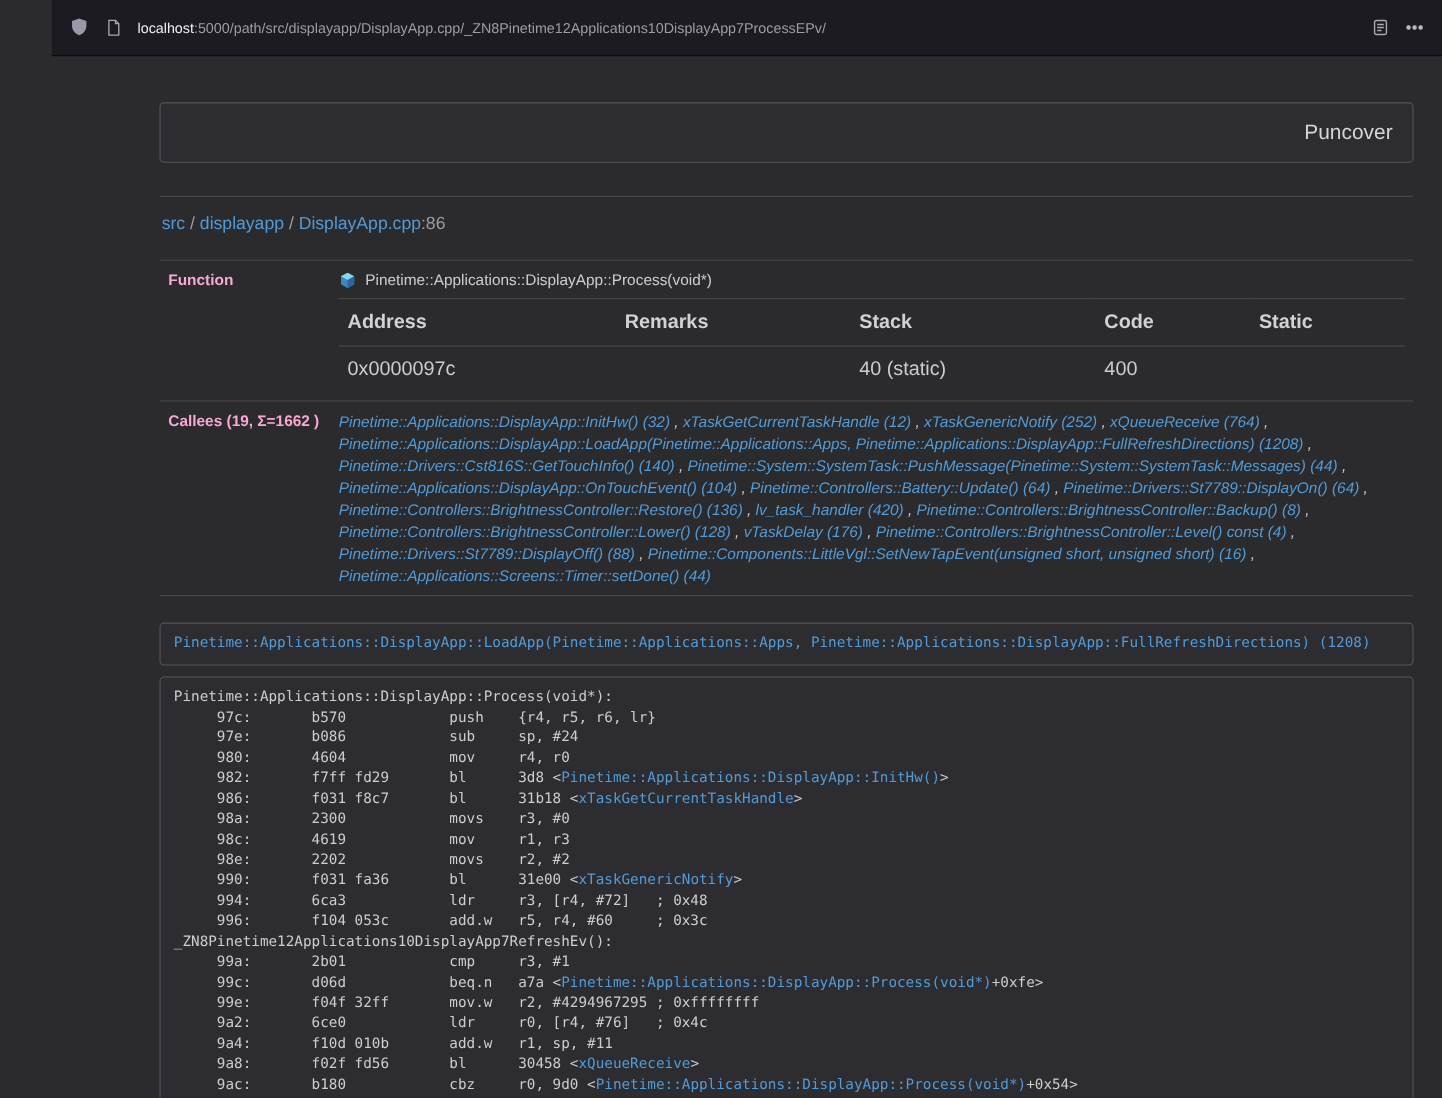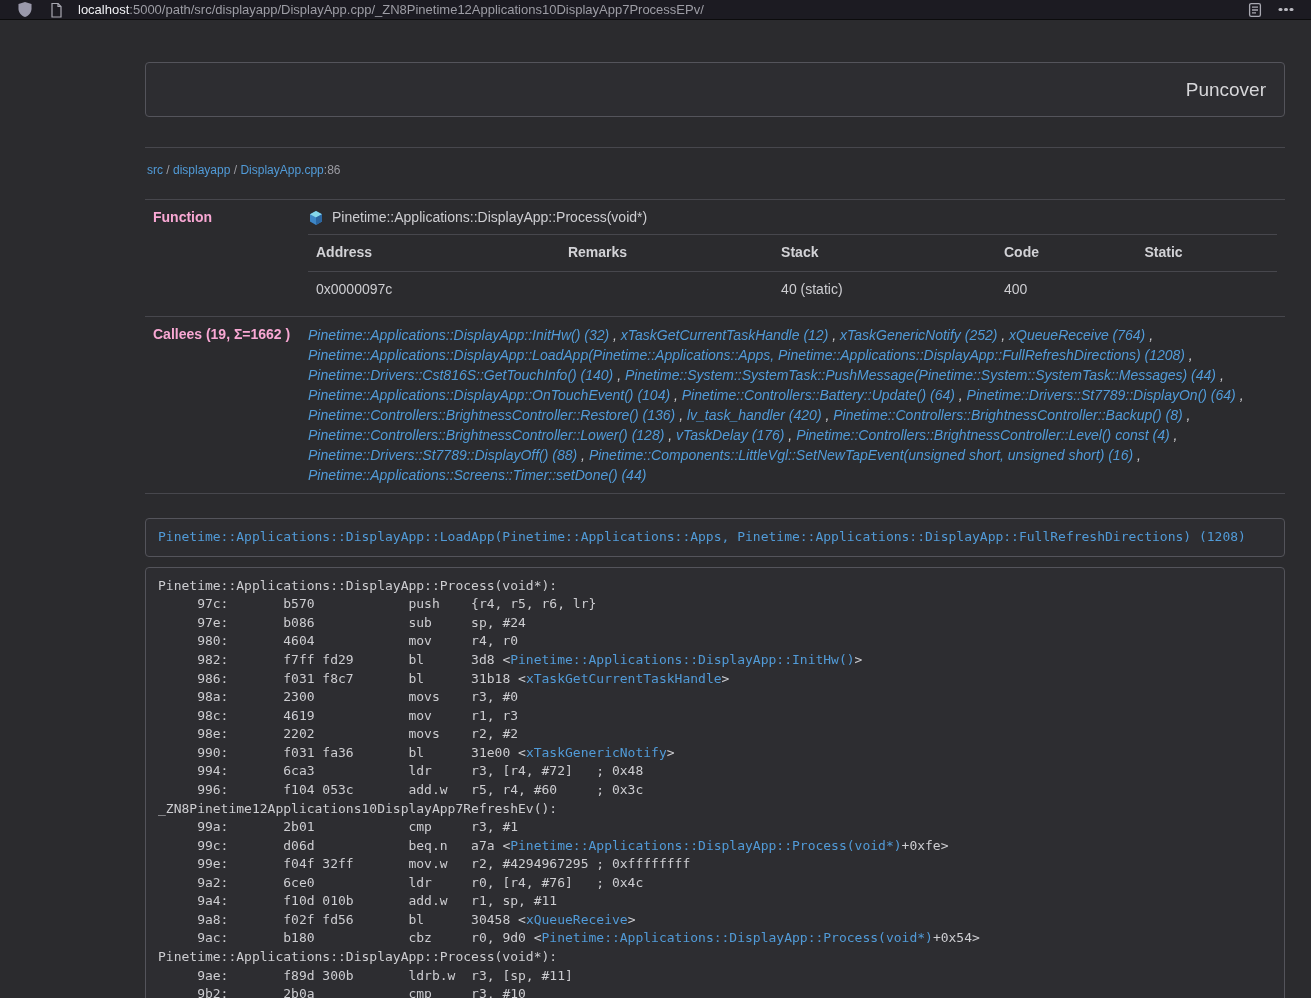--- a/index.html
+++ b/index.html
@@ -1,50 +1,50 @@
 <!DOCTYPE html>
 <html><head>
 <meta charset="utf-8">
 <style>
   * { margin:0; padding:0; box-sizing:border-box; }
   html,body { width:1311px; height:998px; overflow:hidden; }
   body { background:#2b2b2e; font-family:"Liberation Sans", sans-serif; color:#cdcdd1; }
   a { color:#519bd8; text-decoration:none; }
 
   
-  .browser-bar { height:20px; background:#1c1b22; border-bottom:1px solid #0c0c0d;
-                 display:flex; align-items:center; gap:9px; padding:0 14px; }
+  .browser-bar { height:51px; background:#1c1b22; border-bottom:1px solid #0c0c0d;
+                 display:flex; align-items:center; gap:9px; padding:0 14px;margin-left:47px; }
   .tb-icon { display:inline-flex; align-items:center; justify-content:center;
              width:22px; height:22px; flex:0 0 auto; }
   .url { flex:1; font-size:13px; color:#9d9da5; white-space:nowrap; overflow:hidden; margin-left:2px; }
   .url-host { color:#f0f0f4; }
   .dot { width:3.5px; height:3.5px; border-radius:50%; background:#b9b9c0;
          box-shadow:-5.5px 0 0 #b9b9c0, 5.5px 0 0 #b9b9c0; }
 
   
   .container { width:1140px; margin-left:145px; font-size:14px; line-height:1.42857; }
   .jumbotron { margin-top:42px; background:#2d2d31; border:1px solid #54545b; border-radius:4px;
                padding:13px 18px; font-size:19px; color:#d6d6d9;text-align:right; }
   hr { border:none; border-top:1px solid #47474d; margin:30px 0 0 0; }
-  .breadcrumb { margin:12px 0 18px 0; padding:2px 2px; font-size:12px; }
+  .breadcrumb { margin:12px 0 18px 0; padding:2px 2px; font-size:16px; }
   .sep, .muted { color:#9b9ba2; }
 
   table.main-table { width:100%; border-collapse:collapse; margin-top:8px;
                      border-bottom:1px solid #47474d; }
   .main-table > tbody > tr > th,
   .main-table > tbody > tr > td { border-top:1px solid #47474d; padding:8px;
                                   vertical-align:top; text-align:left; font-size:14px; }
   th.rowlabel { width:155px; font-weight:bold; color:#f9a8d4; }
 
   .function-title { display:flex; align-items:center; gap:8px; margin:0 0 6px 0; }
   .sym-icon { display:inline-flex; width:16px; height:16px; flex:0 0 auto; }
 
   table.inner-table { width:100%; border-collapse:collapse; }
   .inner-table th, .inner-table td { border-top:1px solid #47474d; padding:8px;
-                                     text-align:left; vertical-align:top; font-size:14px; }
+                                     text-align:left; vertical-align:top; font-size:18px; }
   .inner-table th { font-weight:bold; color:#d2d2d6; }
   .col-address { width:26%; } .col-remarks { width:22%; } .col-stack { width:23%; }
   .col-code { width:14.5%; } .col-static { width:14.5%; }
 
   .callees { line-height:20px;font-style:italic; }
 
   .highlight-box { margin-top:24px; background:#2d2d31; border:1px solid #54545b; border-radius:4px;
                    padding:9px 12px; font-family:"DejaVu Sans Mono", monospace; font-size:13px;
                    line-height:1.42857; }
   pre.disassembly { margin-top:10px; background:#2d2d31; border:1px solid #54545b; border-radius:4px;

